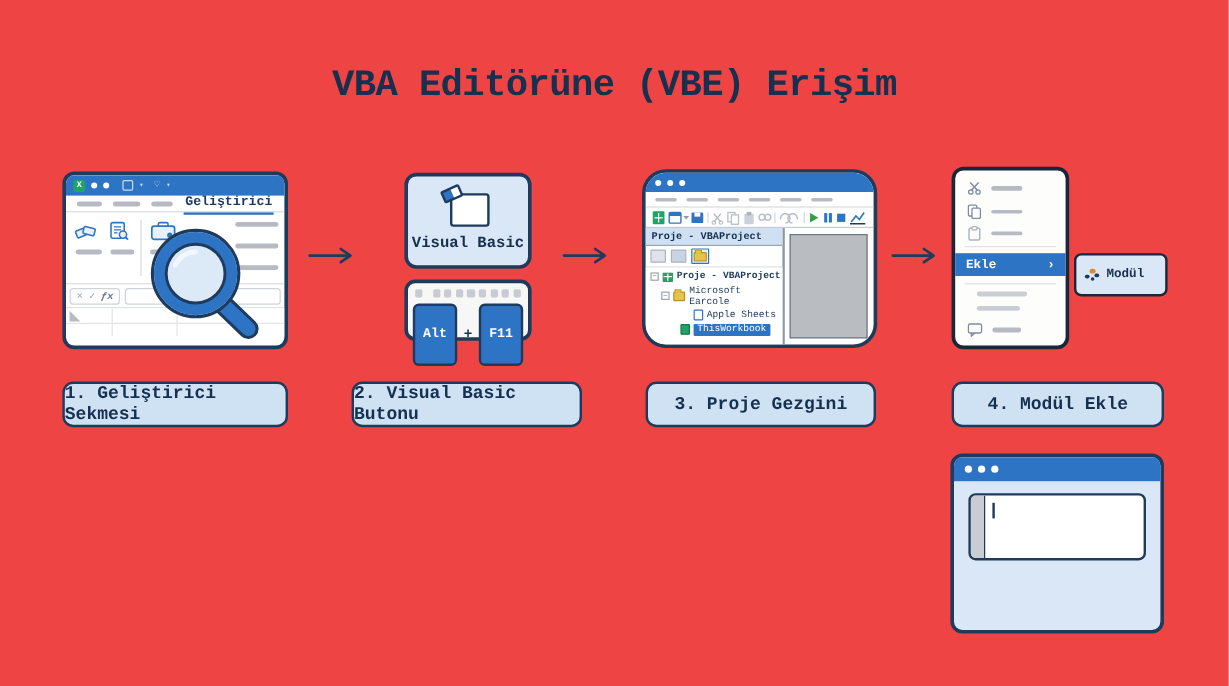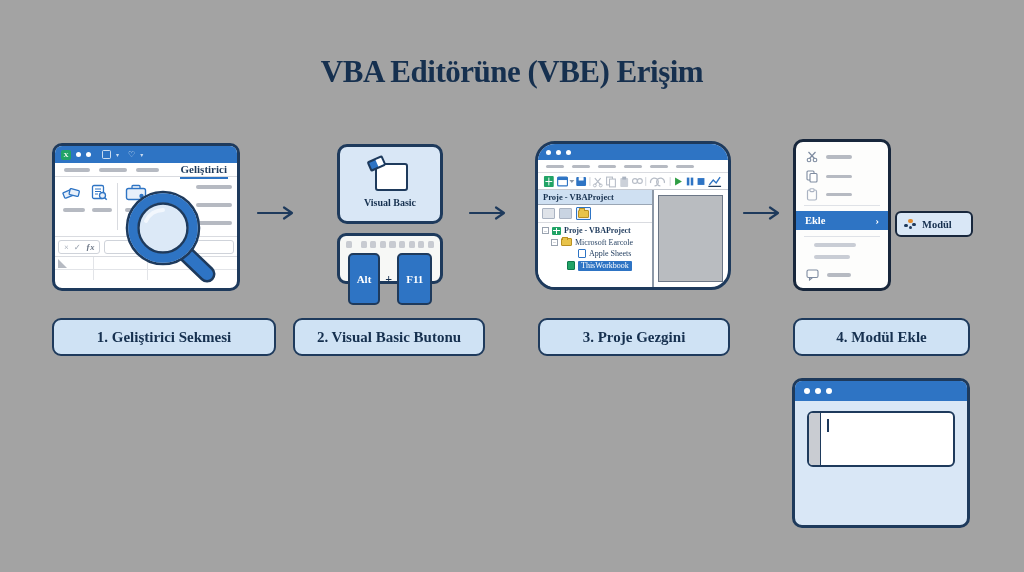--- a/index.html
+++ b/index.html
@@ -1,17 +1,17 @@
 <!DOCTYPE html>
 <html><head>
 <meta charset="utf-8">
 <style>
   html,body{margin:0;padding:0;background:#edecea;}
-  .canvas{position:relative;width:1024px;height:572px;background:#a3a3a3;
-          font-family:Liberation Serif, serif;color:#1e3a5c;overflow:hidden;}
+  .canvas{position:relative;width:1024px;height:572px;background:#ef4444;
+          font-family:Liberation Mono, monospace;color:#1e3a5c;overflow:hidden;}
   .page-title{position:absolute;top:54px;left:0;width:100%;text-align:center;
               font-size:31px;font-weight:700;color:#16304f;letter-spacing:-0.5px;}
   
   .panel{position:absolute;background:#fff;border:3px solid #1e3a5c;border-radius:10px;box-sizing:border-box;}
   .dash{background:#b6bac2;border-radius:2px;height:4px;}
   .flow-arrow{position:absolute;}
   .step-label{position:absolute;height:38px;background:#cfe2f4;border:2.5px solid #1e3a5c;
               border-radius:9px;display:flex;align-items:center;justify-content:center;
               font-size:15px;font-weight:700;color:#16304f;box-sizing:border-box;}
   
@@ -36,21 +36,21 @@
   .fm-input{flex:1;height:12px;border:1px solid #cfd3da;border-radius:3px;background:#fff;}
   .xl-grid{position:relative;height:23px;background:#fff;}
   .grid-v{position:absolute;top:0;bottom:0;width:1px;background:#e2e4e8;}
   .grid-h{position:absolute;left:0;right:0;height:1px;background:#e2e4e8;}
   .grid-corner{position:absolute;left:3px;top:2px;width:0;height:0;
                border-left:9px solid #b6bac2;border-top:9px solid transparent;}
   .magnifier{position:absolute;left:56px;top:26px;z-index:5;}
   
   .vbbtn{left:337px;top:144px;width:106px;height:80px;background:#d9e7f6;display:flex;
          flex-direction:column;align-items:center;justify-content:center;gap:5px;}
-  .vb-label{font-size:10px;font-weight:700;color:#16304f;text-align:right;}
+  .vb-label{font-size:13px;font-weight:700;color:#16304f;text-align:right;}
   .vb-ico{position:relative;width:40px;height:32px;}
   .vb-win{position:absolute;left:5px;top:3px;width:33px;height:28px;background:#fff;
           border:2px solid #1e3a5c;border-radius:3px;box-sizing:border-box;overflow:hidden;}
   .vb-win-bar{height:6px;background:#2e74c4;}
   .vb-line{height:2.5px;background:#c3c7cf;border-radius:1px;margin:2.5px 3px 0 12px;}
   .vb-card{position:absolute;left:-2px;top:-2px;width:17px;height:11px;background:#2e74c4;
            border:2px solid #1e3a5c;border-radius:2px;transform:rotate(-24deg);box-sizing:border-box;}
   .vb-card::after{content:"";position:absolute;right:0;top:0;width:6px;height:100%;background:#fff;}
   .kbd{left:337px;top:233px;width:106px;height:51px;background:#f7f8f6;border:3px solid #1e3a5c;
        border-radius:9px;position:absolute;box-sizing:border-box;padding:5px 6px 4px;}
@@ -91,21 +91,21 @@
   .tree-bold{font-weight:700;}
   .tree-sel{background:#2e74c4;color:#fff;padding:0.5px 3px;border-radius:1px;}
   .code-pane{flex:1;margin:5px 5px 5px 4px;background:#b9bcc0;border:1.5px solid #6b7686;}
   
   .menu{left:793px;top:139px;width:98px;height:152px;background:#fdfdfc;border:3px solid #18273c;border-radius:10px;}
   .menu-row{position:absolute;left:10px;display:flex;align-items:center;gap:8px;}
   .menu-div{position:absolute;left:8px;right:8px;height:1px;background:#dfe2e7;}
   .menu-ekle{position:absolute;left:0;right:0;height:19px;background:#2e74c4;color:#fff;
              display:flex;align-items:center;justify-content:space-between;padding:0 9px;
              font-size:10.5px;font-weight:700;}
-  .submenu{position:absolute;left:895px;top:211px;width:78px;height:26px;background:#d9e7f6;
+  .submenu{position:absolute;left:895px;top:211px;width:78px;height:36px;background:#d9e7f6;
            border:2.5px solid #18273c;border-radius:6px;display:flex;align-items:center;gap:5px;
            padding:0 7px;box-sizing:border-box;}
   .submenu-label{font-size:10.5px;font-weight:700;color:#16304f;}
   .mod-ico{position:relative;width:13px;height:11px;}
   .mod-dot{position:absolute;border-radius:50%;}
   
   .ready{left:792px;top:378px;width:178px;height:150px;background:#d9e7f6;overflow:hidden;}
   .ready-titlebar{height:20px;background:#2e74c4;display:flex;align-items:center;gap:5px;padding:0 9px;}
   .ready-editor{margin:10px 12px 8px;height:52px;background:#fff;border:2.5px solid #1e3a5c;
                 border-radius:6px;display:flex;overflow:hidden;}
@@ -357,21 +357,21 @@
   <div class="submenu">
     <span class="mod-ico">
       <span class="mod-dot" style="left:4px;top:0;width:4.5px;height:4.5px;background:#e08a2e"></span>
       <span class="mod-dot" style="left:0;top:5px;width:3.5px;height:3.5px;background:#1e3a5c"></span>
       <span class="mod-dot" style="left:8px;top:4px;width:3.5px;height:3.5px;background:#1e3a5c"></span>
       <span class="mod-dot" style="left:4.5px;top:7.5px;width:3px;height:3px;background:#1e3a5c"></span>
     </span>
     <span class="submenu-label">Modül</span>
   </div>
 
-  <div class="step-label" style="left:52px;top:318px;width:224px">1. Geliştirici Sekmesi</div>
+  <div class="step-label" style="left:52px;top:318px;width:188px">1. Geliştirici Sekmesi</div>
   <div class="step-label" style="left:293px;top:318px;width:192px">2. Visual Basic Butonu</div>
   <div class="step-label" style="left:538px;top:318px;width:192px">3. Proje Gezgini</div>
   <div class="step-label" style="left:793px;top:318px;width:177px">4. Modül Ekle</div>
 
   <div class="panel ready">
     <div class="ready-titlebar">
       <span class="tb-dot" style="width:6px;height:6px"></span>
       <span class="tb-dot" style="width:6px;height:6px"></span>
       <span class="tb-dot" style="width:6px;height:6px"></span>
     </div>

